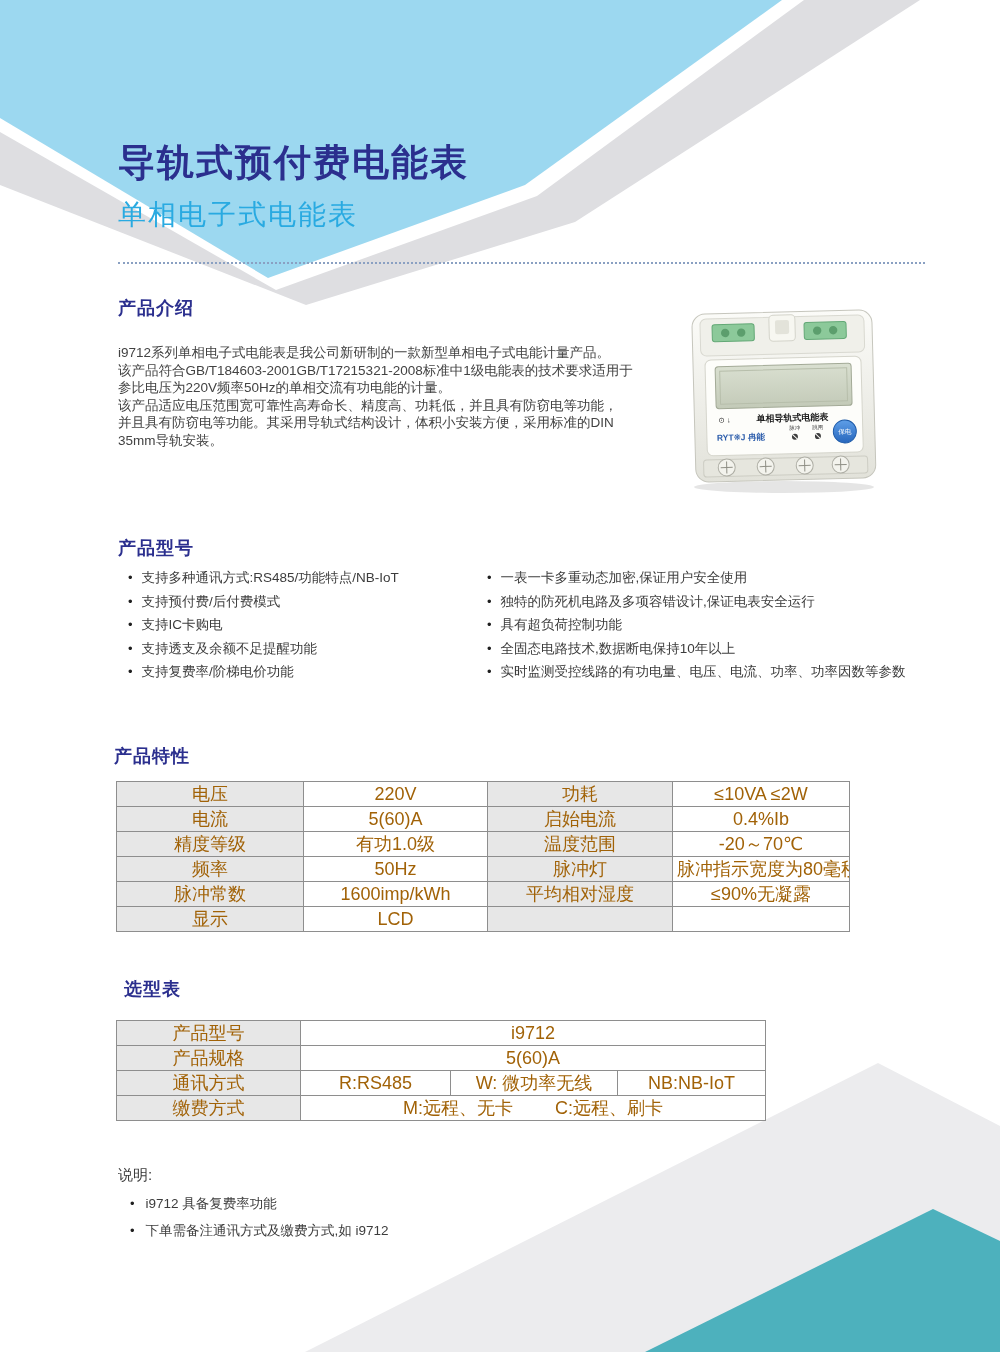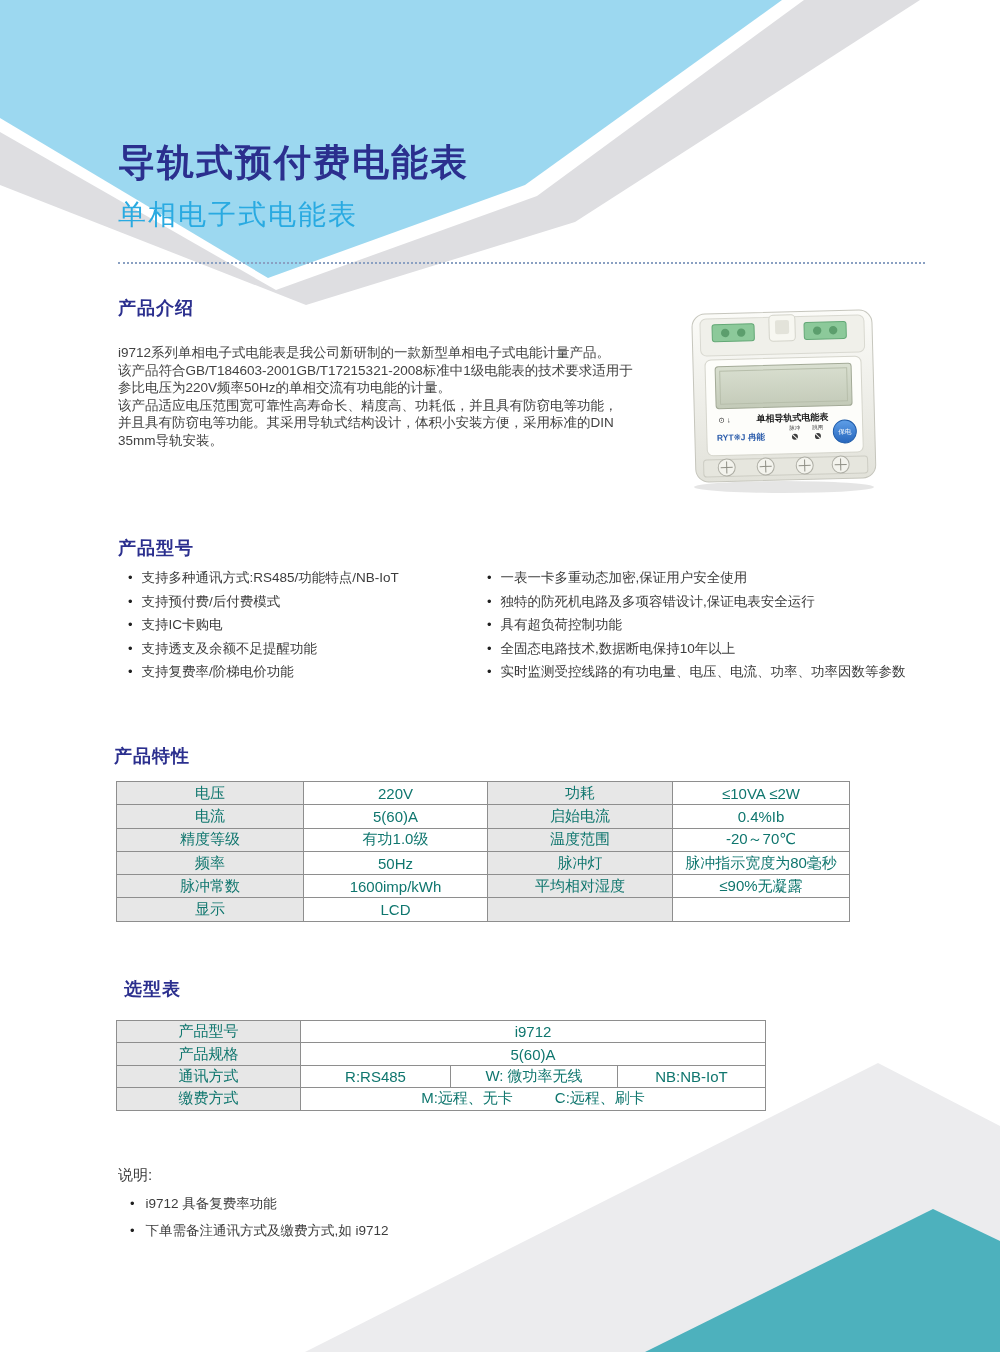--- a/index.html
+++ b/index.html
@@ -24,21 +24,21 @@
   
   .sec-h { font-size:18px; font-weight:bold; color:#2b2f8e; letter-spacing:1px; }
   .intro-text { left:118px; top:344px; font-size:13.5px; line-height:17.6px; color:#424242; }
   .intro-text div { white-space:nowrap; }
   
   .feat-list { width:400px; }
   .feat-item { display:flex; align-items:flex-start; margin-bottom:8.5px; font-size:13.5px; line-height:15px; color:#3c3c3c; white-space:nowrap; }
   .feat-item .dot { font-size:13px; line-height:15px; margin-right:9px; color:#1f1f1f; }
   
   table { border-collapse:collapse; table-layout:fixed; }
-  td { border:1px solid #8e8e8e; font-size:15px; text-align:center; vertical-align:middle; padding:0 4px; color:#0f766e; overflow:hidden; white-space:nowrap; }
+  td { border:1px solid #8e8e8e; font-size:18px; text-align:center; vertical-align:middle; padding:0 4px; color:#a16207; overflow:hidden; white-space:nowrap; }
   .lbl { background:#e7e7e7; }
   .val { background:#ffffff; }
   .spec-table td { height:23.3px; }
   .sel-table td { height:22.4px;margin-top:48px; }
   .pay-gap { margin-left:42px; }
   
   .note-item { display:flex; align-items:flex-start; margin-bottom:11px; font-size:13.5px; line-height:16px; color:#3c3c3c; }
   .note-item .dot { font-size:13px; margin-right:11px; color:#1f1f1f; }
   
   .photo { left:680px; top:306px; width:208px; height:192px; }

